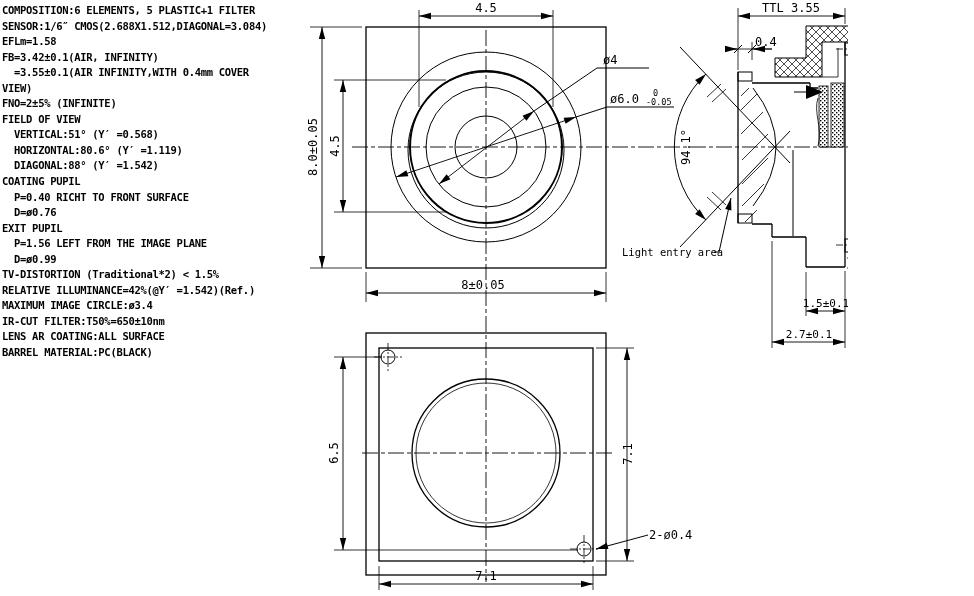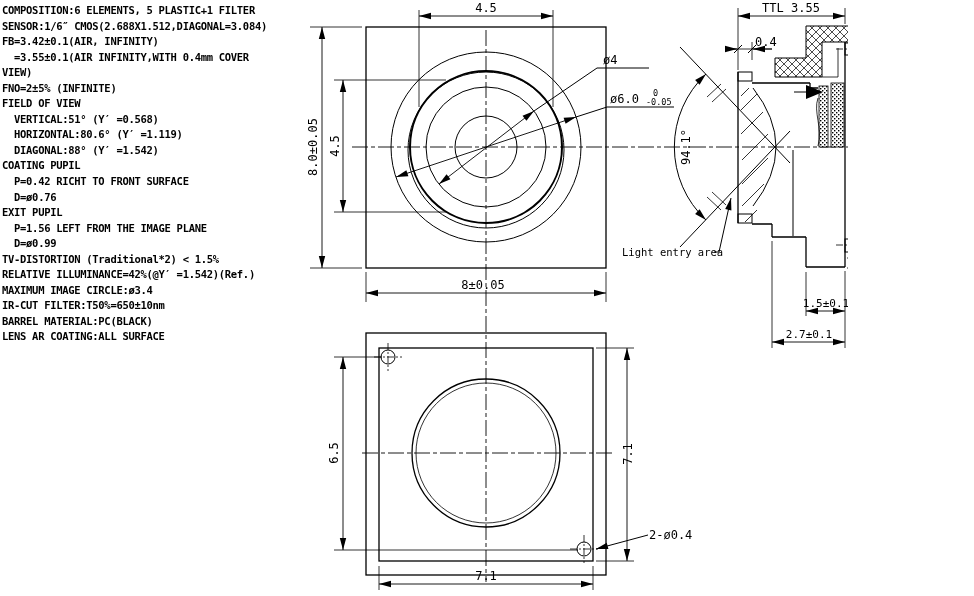--- a/index.html
+++ b/index.html
@@ -25,40 +25,41 @@
   .arrowpoly{fill:#000;}
 </style>
 </head>
 <body>
 
 <div class="canvas">
 
   <div class="specs">
     <div class="spec-line">COMPOSITION:6 ELEMENTS, 5 PLASTIC+1 FILTER</div>
     <div class="spec-line">SENSOR:1/6″ CMOS(2.688X1.512,DIAGONAL=3.084)</div>
+    <div class="spec-line">EFLm=1.58</div>
     <div class="spec-line">FB=3.42±0.1(AIR, INFINITY)</div>
     <div class="spec-line">  =3.55±0.1(AIR INFINITY,WITH 0.4mm COVER</div>
     <div class="spec-line">VIEW)</div>
     <div class="spec-line">FNO=2±5% (INFINITE)</div>
     <div class="spec-line">FIELD OF VIEW</div>
     <div class="spec-line">  VERTICAL:51° (Y′ =0.568)</div>
     <div class="spec-line">  HORIZONTAL:80.6° (Y′ =1.119)</div>
     <div class="spec-line">  DIAGONAL:88° (Y′ =1.542)</div>
     <div class="spec-line">COATING PUPIL</div>
-    <div class="spec-line">  P=0.42 RICHT TO FRONT SURFACE</div>
+    <div class="spec-line">  P=0.40 RICHT TO FRONT SURFACE</div>
     <div class="spec-line">  D=ø0.76</div>
     <div class="spec-line">EXIT PUPIL</div>
     <div class="spec-line">  P=1.56 LEFT FROM THE IMAGE PLANE</div>
     <div class="spec-line">  D=ø0.99</div>
     <div class="spec-line">TV-DISTORTION (Traditional*2) &lt; 1.5%</div>
     <div class="spec-line">RELATIVE ILLUMINANCE=42%(@Y′ =1.542)(Ref.)</div>
     <div class="spec-line">MAXIMUM IMAGE CIRCLE:ø3.4</div>
     <div class="spec-line">IR-CUT FILTER:T50%=650±10nm</div>
+    <div class="spec-line">LENS AR COATING:ALL SURFACE</div>
     <div class="spec-line">BARREL MATERIAL:PC(BLACK)</div>
-    <div class="spec-line">LENS AR COATING:ALL SURFACE</div>
   </div>
 
   <svg width="974" height="596" viewBox="0 0 974 596">
     <defs>
       <marker id="ar" markerUnits="userSpaceOnUse" markerWidth="14" markerHeight="10" refX="13" refY="5" orient="auto-start-reverse">
         <path d="M13,5 L1,1.8 L1,8.2 Z" fill="#000"></path>
       </marker>
       <pattern id="xh" width="8" height="8" patternUnits="userSpaceOnUse">
         <path d="M0,8 L8,0 M0,0 L8,8" stroke="#000" stroke-width="0.7" fill="none"></path>
       </pattern>

